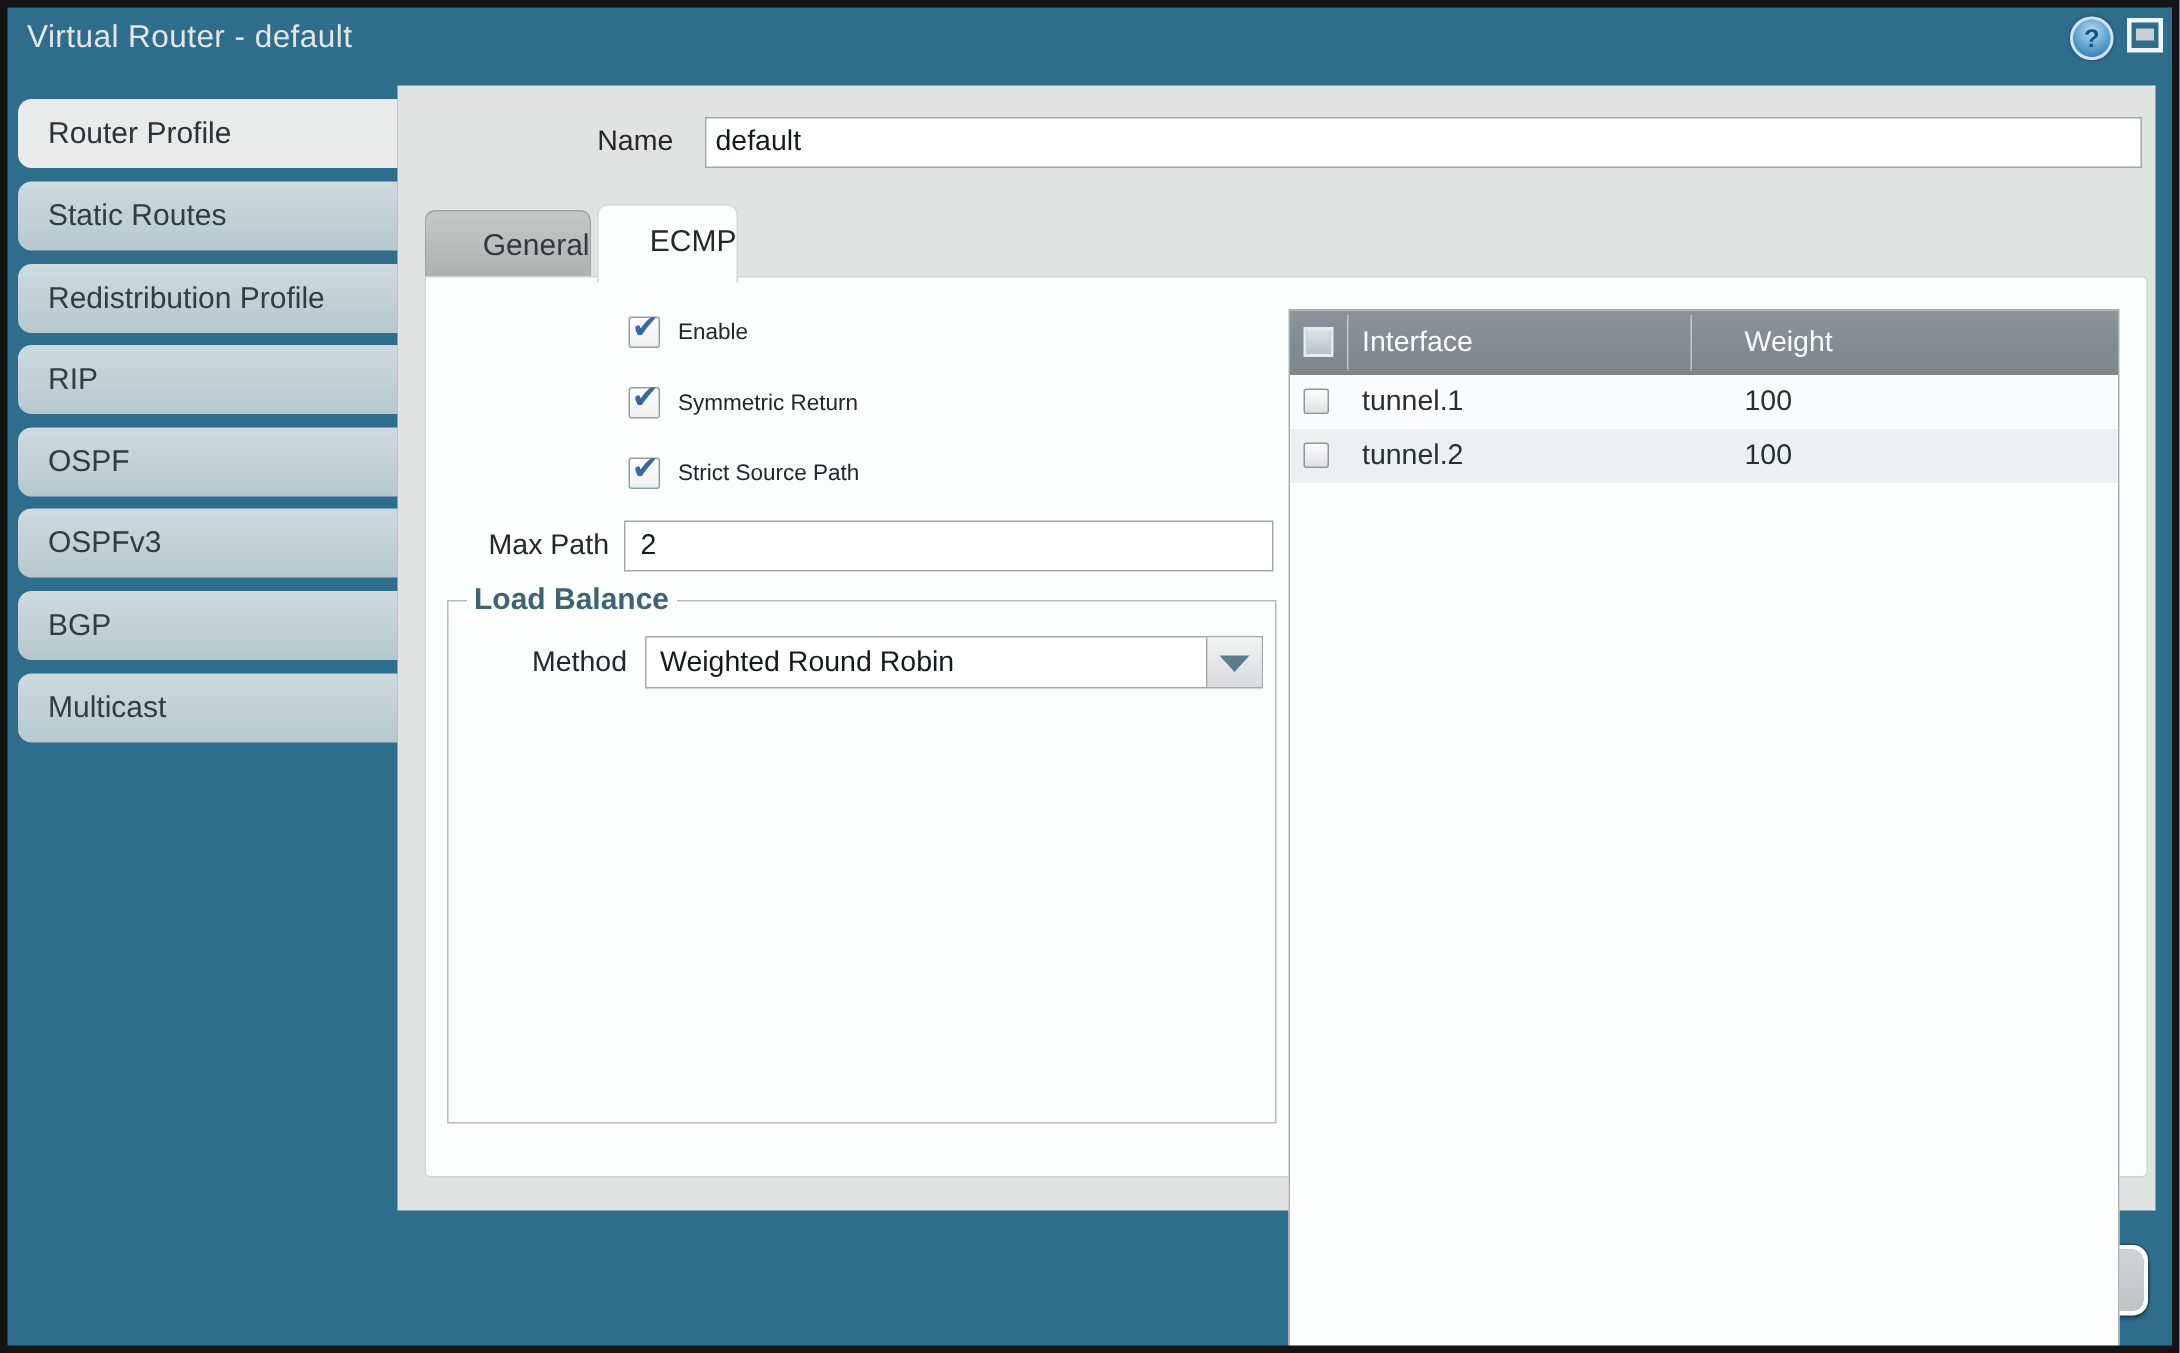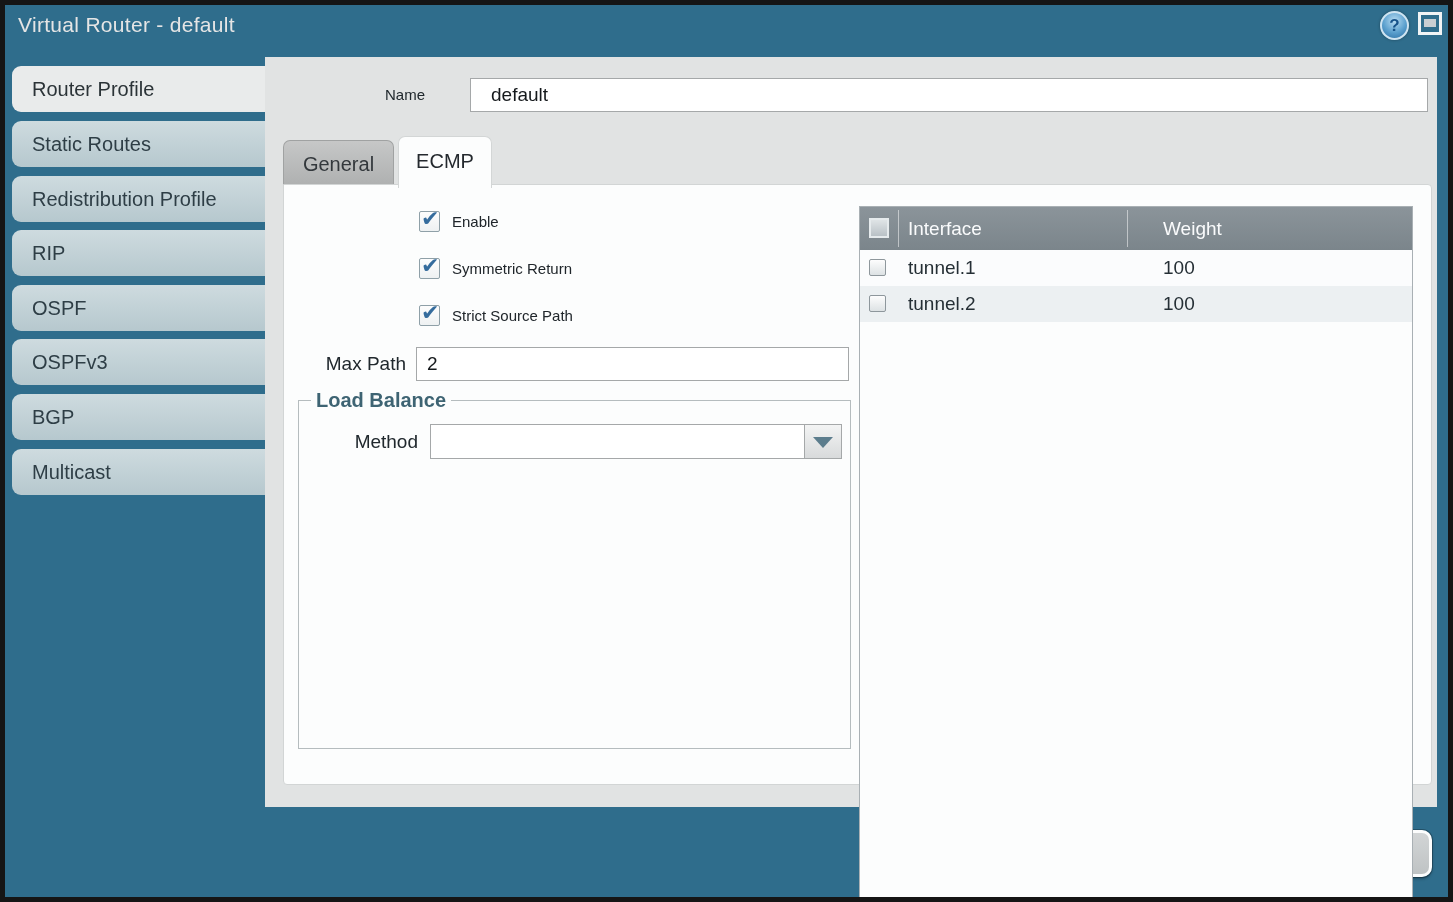--- a/index.html
+++ b/index.html
@@ -41,29 +41,29 @@
     box-sizing:border-box;cursor:pointer;
   }
   .nav-item.selected{background:#e9ebeb;color:#2b3337;}
 
   
   .content{
     position:absolute;left:265px;top:57px;width:1172px;height:750px;
     background:#e1e3e3;
   }
   .name-label{position:absolute;left:120px;top:21px;width:77px;height:34px;
-    text-align:left;line-height:34px;font-size:15px;color:#20282d;}
+    text-align:center;line-height:34px;font-size:19px;color:#20282d;}
   .name-input{
     position:absolute;left:205px;top:21px;width:958px;height:34px;box-sizing:border-box;
     border:1px solid #a5a8a9;background:#fff;font-size:19px;color:#15191c;
-    padding:0 20px;font-family:inherit;
+    padding:0 6px;font-family:inherit;
   }
   .tab{
     position:absolute;box-sizing:border-box;border-radius:7px 7px 0 0;
-    text-align:center;font-size:20px;cursor:pointer;
+    text-align:right;font-size:20px;cursor:pointer;
   }
   .tab-general{
     left:18px;top:83px;width:111px;height:46px;line-height:46px;
     background:linear-gradient(180deg,#c6c7c7,#aeb0b0);color:#33383c;
     border:1px solid #a0a2a2;border-bottom:none;z-index:1;
   }
   .tab-ecmp{
     left:133px;top:79px;width:94px;height:52px;line-height:48px;
     background:#fcfdfd;color:#24292e;border:1px solid #d3d6d6;border-bottom:none;
     z-index:3;
@@ -211,20 +211,21 @@
       <span class="cb-label">Strict Source Path</span>
     </div>
 
     <div class="maxpath-label">Max Path</div>
     <input class="maxpath-input" type="text" value="2" style="">
 
     <fieldset class="lb-box">
       <legend>Load Balance</legend>
       <div class="method-label">Method</div>
       <div class="dropdown">
+        <span class="dd-text">Weighted Round Robin</span>
         <span class="dd-btn"></span>
       </div>
     </fieldset>
 
     <div class="vr-table">
       <div class="thead">
         <span class="th-check"></span>
         <span class="th-sep" style="left:38px"></span>
         <span class="th-label" style="left:48px">Interface</span>
         <span class="th-sep" style="left:267px"></span>

